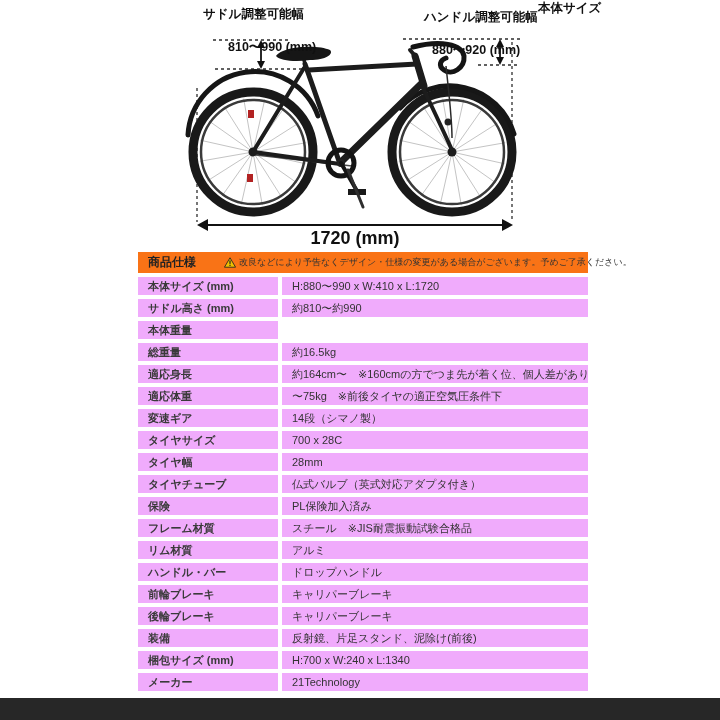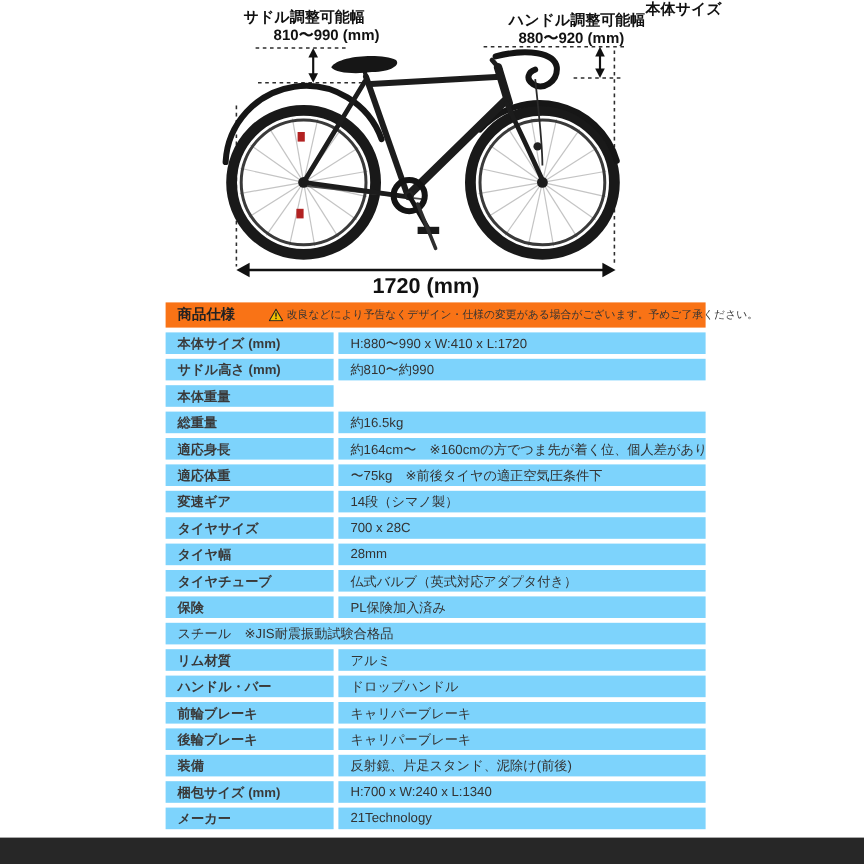--- a/index.html
+++ b/index.html
@@ -2,34 +2,34 @@
 <html><head>
 <meta charset="utf-8">
 <style>
   html,body{margin:0;padding:0;background:#fff;}
   .page{position:relative;width:720px;height:720px;background:#ffffff;overflow:hidden;
         font-family:"Liberation Sans","DejaVu Sans",sans-serif;color:#222;}
   
   .diagram{position:absolute;left:0;top:0;width:629px;height:250px;}
   .diagram svg{position:absolute;left:0;top:0;}
   .ann{position:absolute;white-space:nowrap;font-weight:bold;color:#111;font-size:12.5px;line-height:14px;}
-  .ann.range{font-weight:bold;}
+  .ann.range{font-weight:bold;margin-top:18px;}
   .len-label{position:absolute;left:290px;top:228px;width:130px;text-align:center;
              font-weight:bold;font-size:18px;color:#111;}
   .frame-logo{position:absolute;left:352px;top:112px;transform:rotate(-45deg);
               font-size:6.5px;font-weight:bold;color:#ffffff;letter-spacing:.5px;}
   
   .spec{position:absolute;left:138px;top:252px;width:450px;}
   .spec-header{display:flex;align-items:center;height:21px;background:#f97316;margin-bottom:4px;}
   .spec-title{font-weight:bold;font-size:12px;color:#222;padding-left:10px;width:76px;flex:0 0 auto;}
   .warn{display:flex;align-items:center;gap:3px;min-width:0;}
   .warn-icon{flex:0 0 auto;width:12px;height:11px;display:block;}
   .warn-text{font-size:9px;color:#333;white-space:nowrap;font-family:Liberation Serif, serif;}
   .spec-row{display:flex;height:18px;margin-bottom:4px;}
-  .cell{display:flex;align-items:center;background:#7dd3fc;font-size:11px;color:#333;
+  .cell{display:flex;align-items:center;background:#f0abfc;font-size:11px;color:#333;
         overflow:hidden;white-space:nowrap;}
   .cell.label{width:130px;flex:0 0 auto;padding-left:10px;margin-right:4px;font-weight:bold;color:#3a3a3a;}
   .cell.value{flex:1 1 auto;padding-left:10px;font-weight:normal;}
   
   .bottom-bar{position:absolute;left:0;top:698px;width:720px;height:22px;background:#272727;}
 </style>
 </head>
 <body>
 
 <div class="page">
@@ -208,20 +208,21 @@
         </div>
         <div class="spec-row">
           <div class="cell label">タイヤチューブ</div>
           <div class="cell value">仏式バルブ（英式対応アダプタ付き）</div>
         </div>
         <div class="spec-row">
           <div class="cell label">保険</div>
           <div class="cell value">PL保険加入済み</div>
         </div>
         <div class="spec-row">
+          <div class="cell label">フレーム材質</div>
           <div class="cell value">スチール　※JIS耐震振動試験合格品</div>
         </div>
         <div class="spec-row">
           <div class="cell label">リム材質</div>
           <div class="cell value">アルミ</div>
         </div>
         <div class="spec-row">
           <div class="cell label">ハンドル・バー</div>
           <div class="cell value">ドロップハンドル</div>
         </div>

